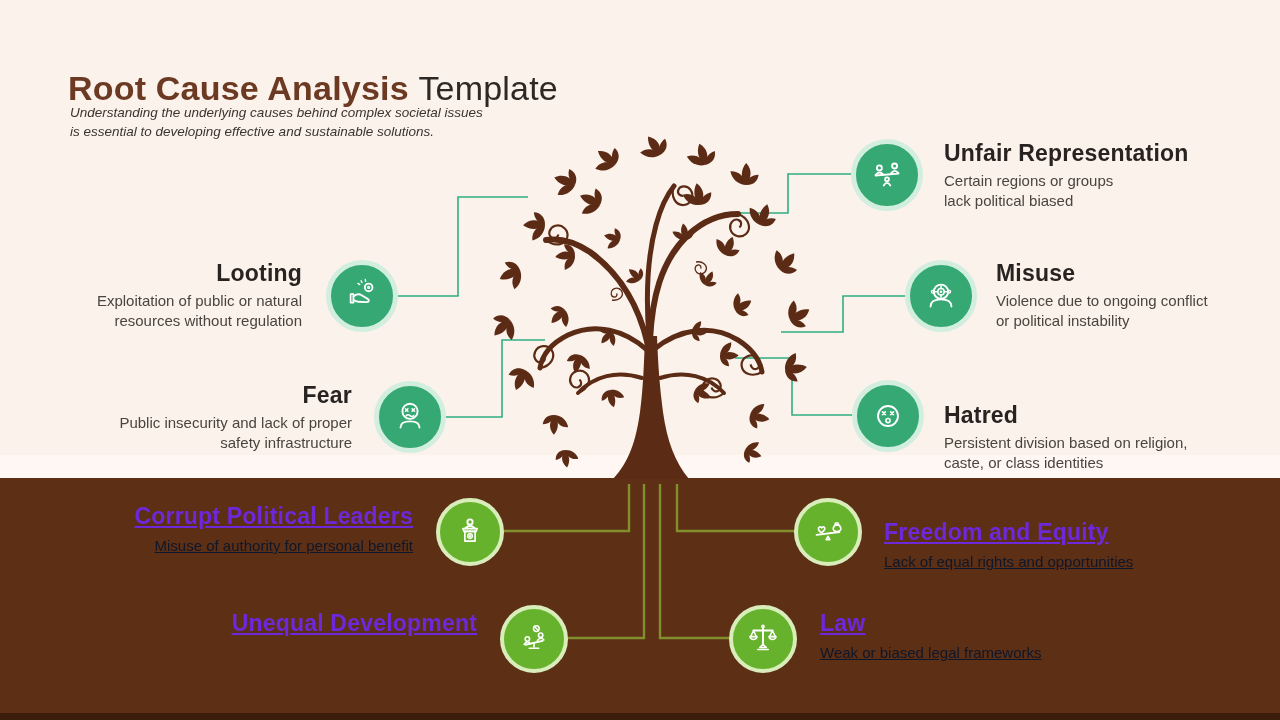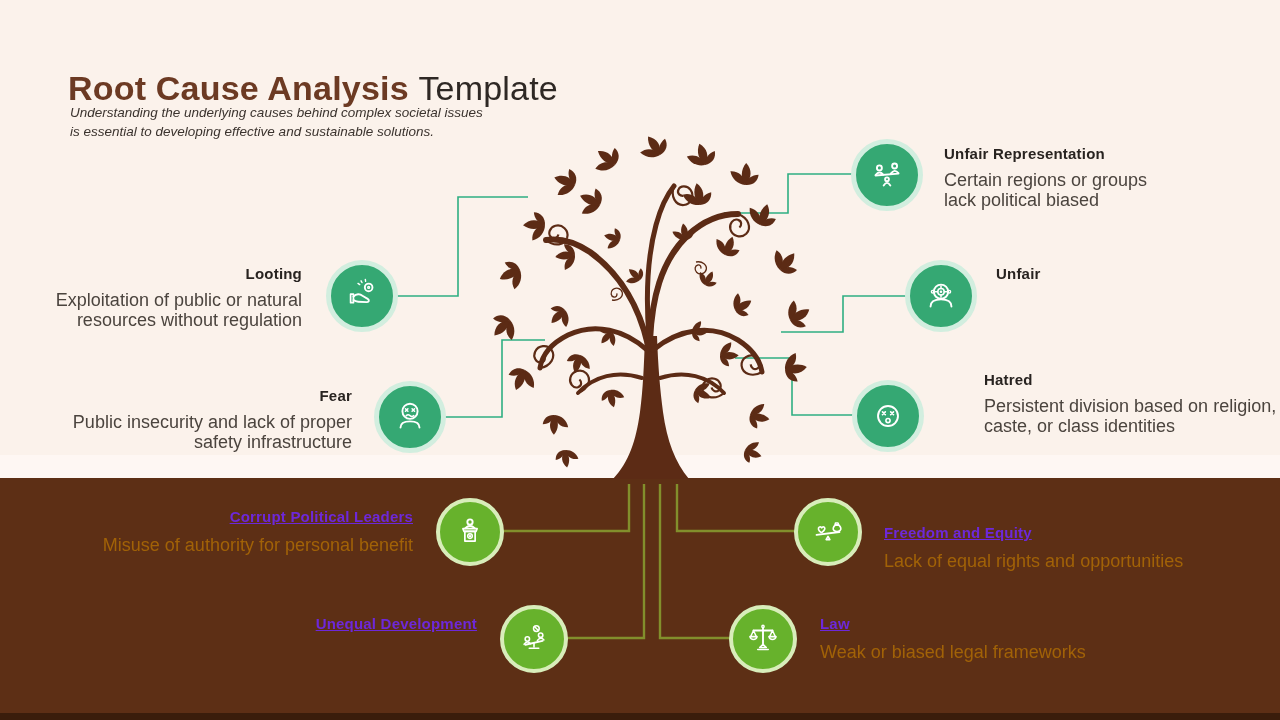--- a/index.html
+++ b/index.html
@@ -15,24 +15,24 @@
   .page-title .rest{color:#2E2824;font-weight:500;}
   .subtitle{position:absolute;left:70px;top:103px;font-size:13.5px;line-height:19px;color:#3B332E;font-style:italic;}
 
   .badge{position:absolute;border-radius:50%;display:flex;align-items:center;justify-content:center;box-sizing:content-box;}
   .badge.teal{width:62px;height:62px;background:#35A873;border:5px solid #D2EEDF;}
   .badge.lime{width:60px;height:60px;background:#67B22C;border:4px solid #D8EDBA;}
   .badge svg{display:block;}
 
   .txt{position:absolute;}
   .txt.right{text-align:right;}
-  .b-title{font-size:15px;line-height:23px;font-weight:600;color:#282320;letter-spacing:.2px;}
-  .b-desc{font-size:18px;line-height:19.5px;color:#4B443E;margin-top:6px;}
+  .b-title{font-size:23px;line-height:23px;font-weight:600;color:#282320;letter-spacing:.2px;}
+  .b-desc{font-size:15px;line-height:19.5px;color:#4B443E;margin-top:6px;}
   .root .b-title{color:#6d28d9;text-decoration:underline;}
-  .root .b-desc{color:#a16207;margin-top:8px;}
+  .root .b-desc{color:#0f172a;margin-top:8px;text-decoration:underline;}
 </style>
 </head>
 <body>
 
 <div class="canvas">
 
   <div class="band"></div>
   <div class="soil">
     <div class="soil-strip"></div>
   </div>
@@ -164,21 +164,22 @@
       <circle cx="20" cy="15.5" r="7.5"></circle>
       <circle cx="11.3" cy="15.5" r="1.4" stroke-width="1.5"></circle>
         <circle cx="28.7" cy="15.5" r="1.4" stroke-width="1.5"></circle>
       <circle cx="20" cy="15.5" r="3.4" stroke-width="1.6"></circle>
         <circle cx="20" cy="15.5" r="0.7" stroke-width="1.4"></circle>
       <path d="M20,9.6 V12 M20,19 V21.4 M14.1,15.5 H16.5 M23.5,15.5 H25.9" stroke-width="1.6"></path>
       <path d="M9,31 C9,26 13.5,23.6 20,23.6 C26.5,23.6 31,26 31,31"></path>
     </svg>
   </div>
   <div class="txt" style="left:996px;top:262px;">
-    <div class="b-title">Unfair</div>
+    <div class="b-title">Misuse</div>
+    <div class="b-desc"><span>Violence due to ongoing conflict</span><br><span>or political instability</span></div>
   </div>
 
   <div class="badge teal" style="left:374px;top:381px;">
     <svg width="38" height="38" viewBox="0 0 40 40" fill="none" stroke="#fff" stroke-width="2" stroke-linecap="round" stroke-linejoin="round">
       <circle cx="20" cy="14" r="8"></circle>
       <path d="M15.2,11.3 l2.6,2.6 M17.8,11.3 l-2.6,2.6 M22.2,11.3 l2.6,2.6 M24.8,11.3 l-2.6,2.6" stroke-width="1.6"></path>
       <path d="M16,18.6 q2,-1.8 4,0 q2,1.8 4,0" stroke-width="1.6"></path>
       <path d="M10,31 C10,26.5 14.3,24.6 20,24.6 C25.7,24.6 30,26.5 30,31"></path>
     </svg>
   </div>
@@ -187,21 +188,21 @@
     <div class="b-desc"><span>Public insecurity and lack of proper</span><br><span>safety infrastructure</span></div>
   </div>
 
   <div class="badge teal" style="left:852px;top:380px;">
     <svg width="38" height="38" viewBox="0 0 40 40" fill="none" stroke="#fff" stroke-width="2" stroke-linecap="round" stroke-linejoin="round">
       <circle cx="20" cy="20" r="10.5"></circle>
       <path d="M14.2,15.6 l3,3 M17.2,15.6 l-3,3 M22.8,15.6 l3,3 M25.8,15.6 l-3,3" stroke-width="1.7"></path>
       <circle cx="20" cy="24.8" r="2.2" stroke-width="1.7"></circle>
     </svg>
   </div>
-  <div class="txt" style="left:944px;top:368px;margin-left:40px;">
+  <div class="txt" style="left:944px;top:404px;">
     <div class="b-title">Hatred</div>
     <div class="b-desc"><span>Persistent division based on religion,</span><br><span>caste, or class identities</span></div>
   </div>
 
   <div class="badge lime" style="left:436px;top:498px;">
     <svg width="38" height="38" viewBox="0 0 40 40" fill="none" stroke="#fff" stroke-width="2" stroke-linecap="round" stroke-linejoin="round">
       <circle cx="20" cy="9.5" r="2.8"></circle>
       <path d="M15,16 Q20,11.5 25,16"></path>
       <path d="M12.5,16.5 H27.5 L26.3,19.3 H13.7 Z" stroke-width="1.8"></path>
       <path d="M14.6,19.3 H25.4 V29.5 H14.6 Z" stroke-width="1.8"></path>

